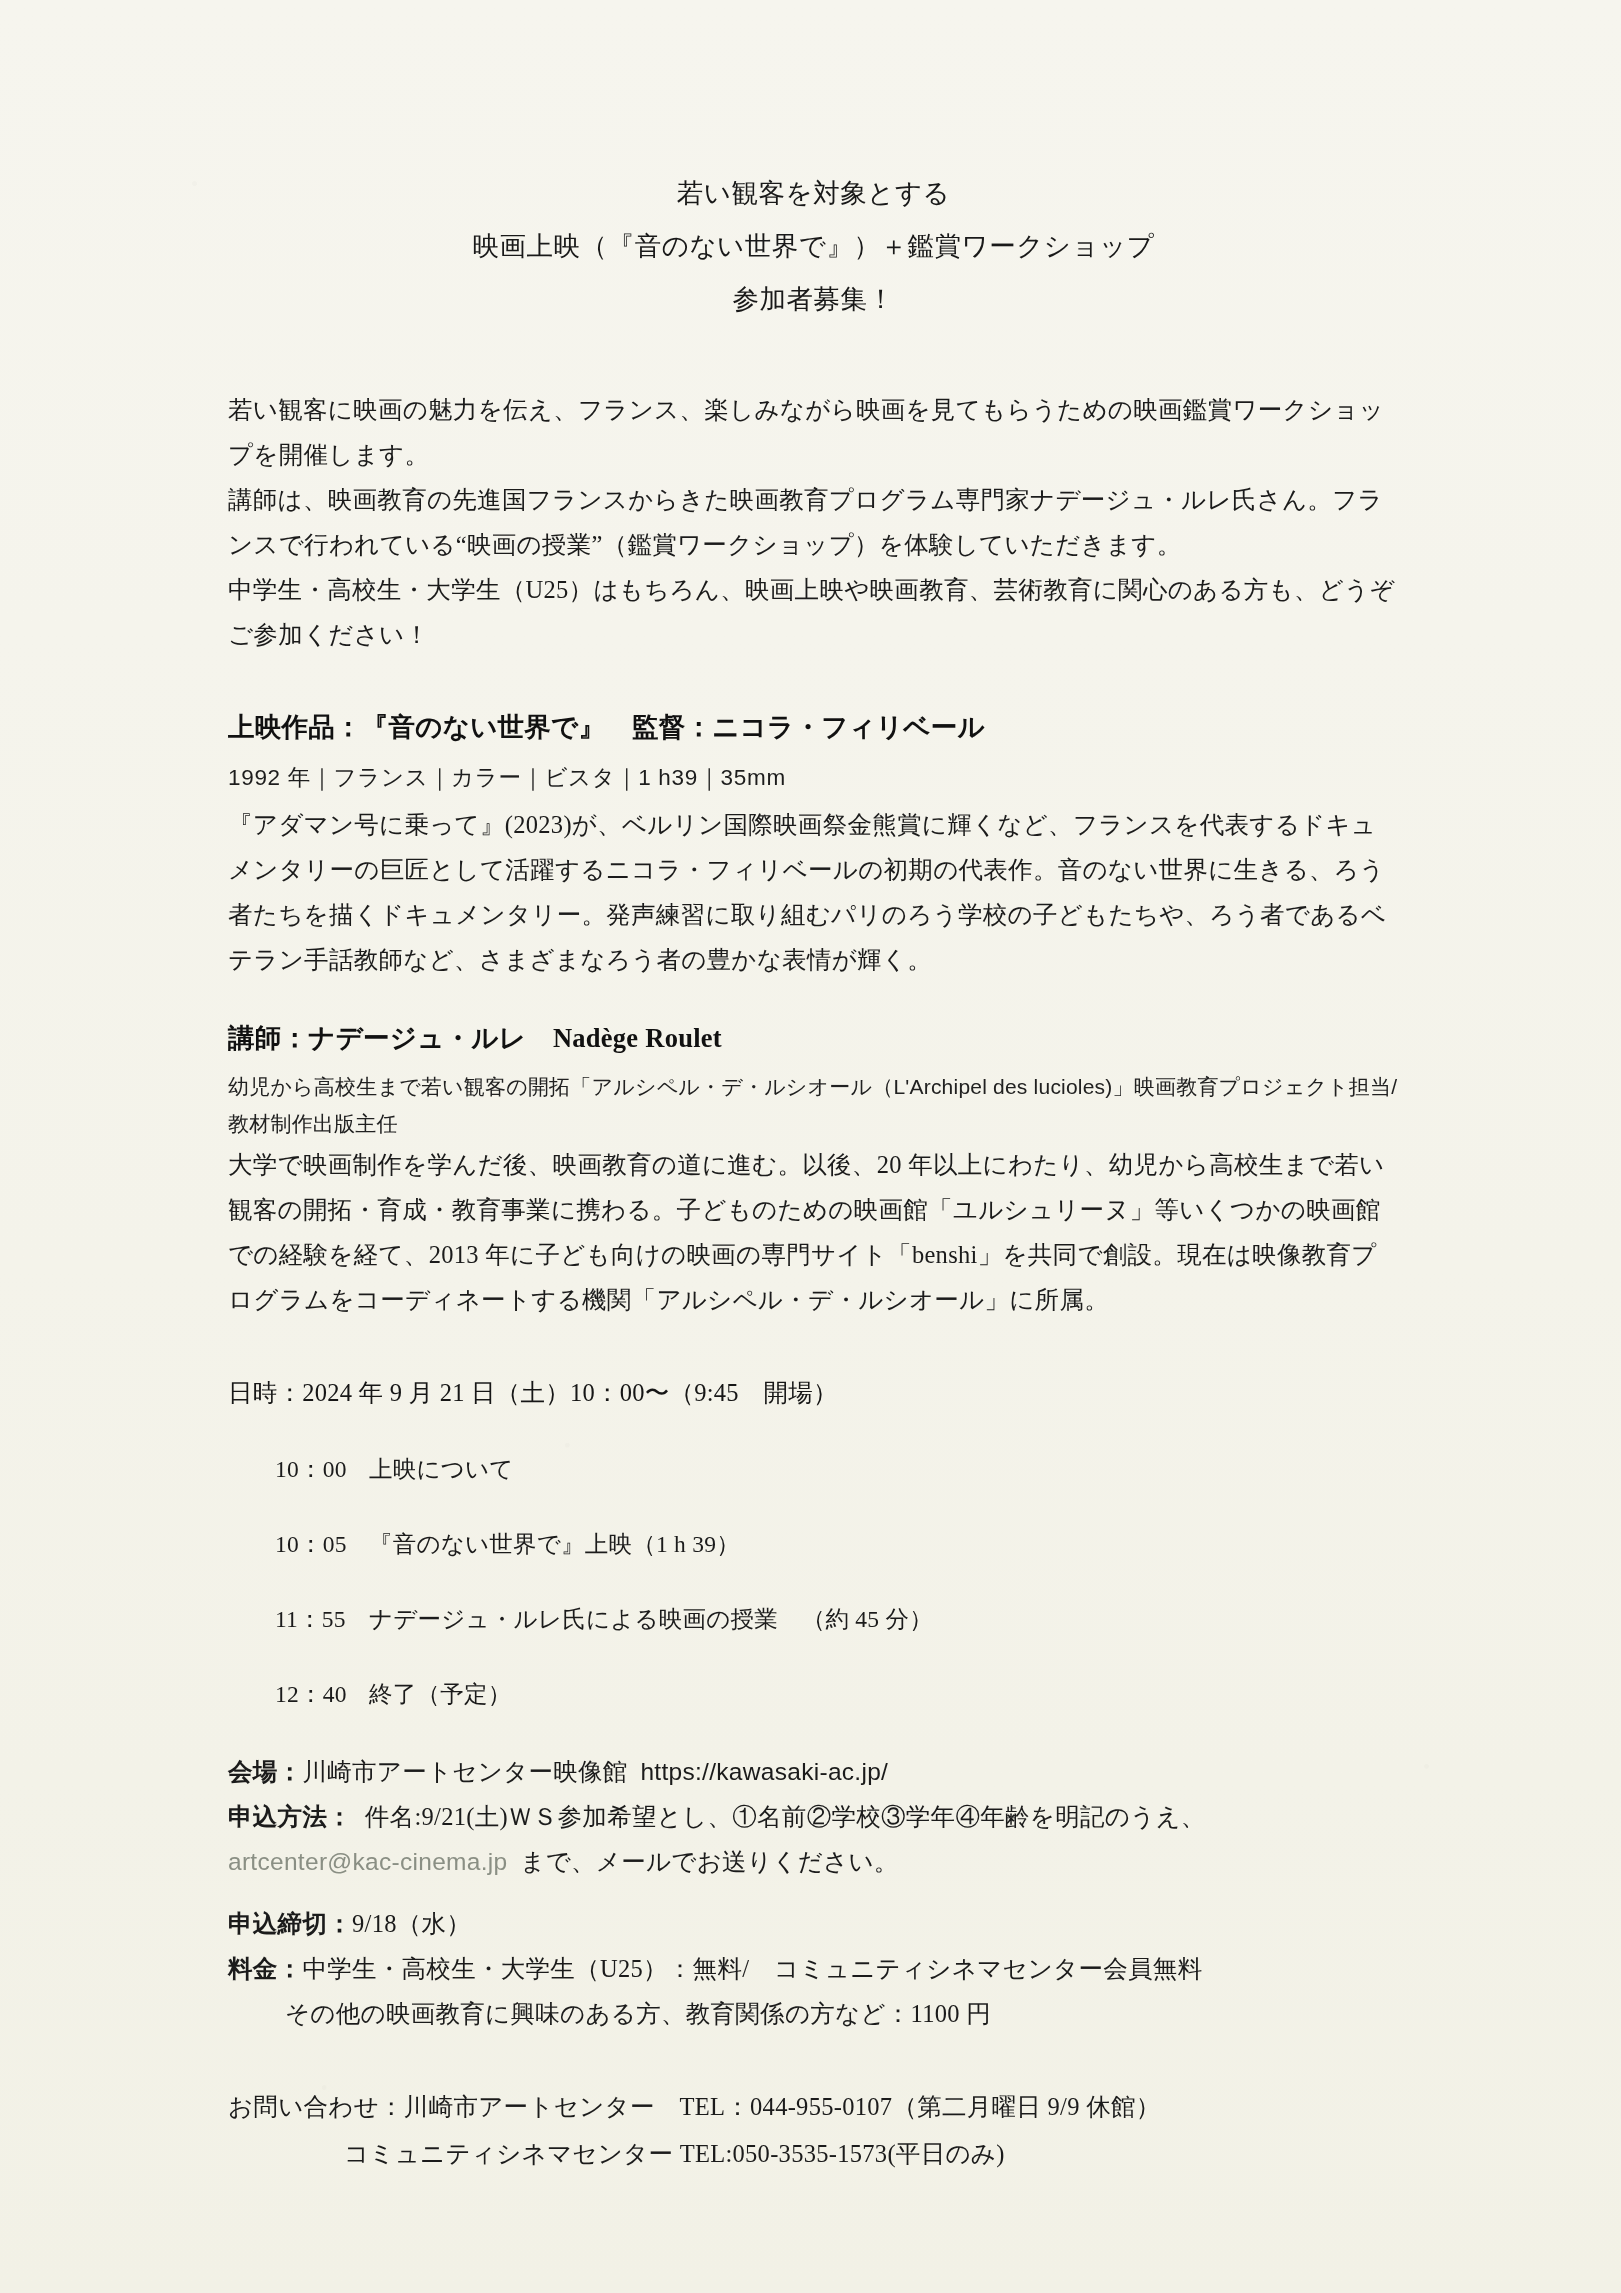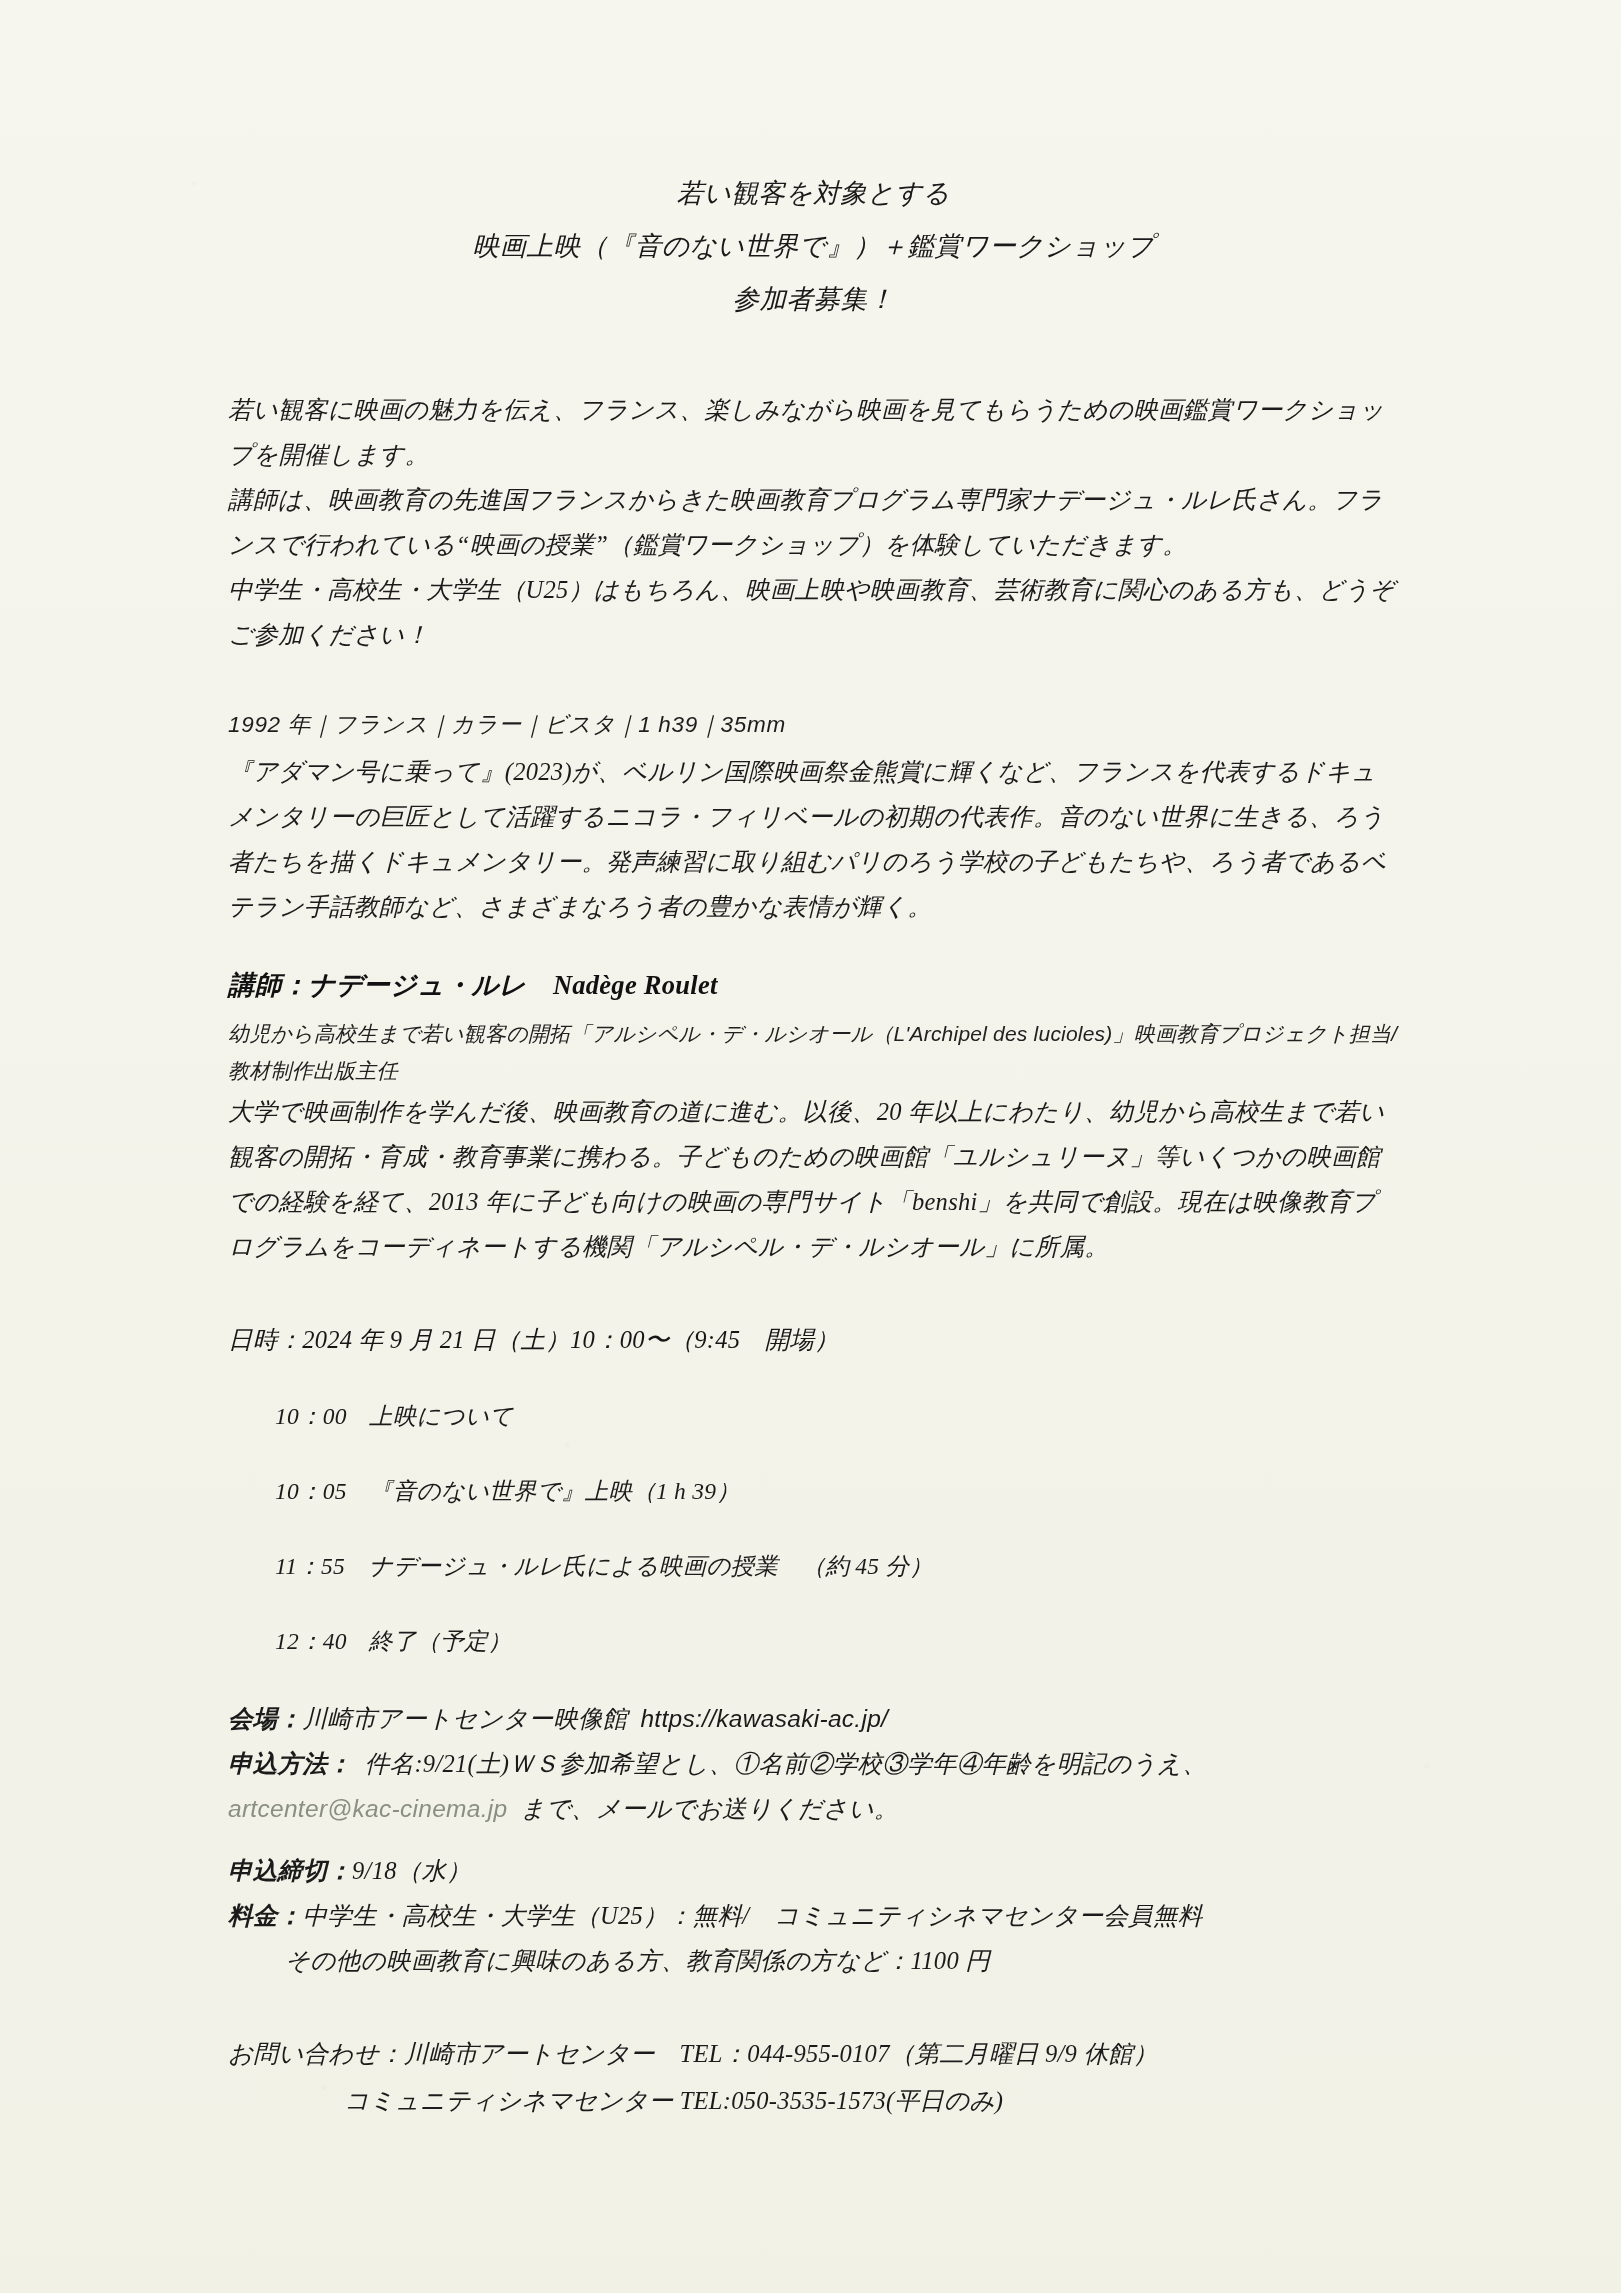--- a/index.html
+++ b/index.html
@@ -16,21 +16,20 @@
     overflow: hidden;
   }
   .page {
     position: absolute;
     top: 0;
     left: 0;
     width: 1621px;
     height: 2294px;
     background: linear-gradient(180deg, #f6f5ee 0%, #f4f3ea 55%, #f2f1e6 100%);
     box-sizing: border-box;
-    font-style: italic;
   }
   .paper-noise {
     position: absolute;
     inset: 0;
     pointer-events: none;
     background:
       radial-gradient(circle at 12% 8%, rgba(0,0,0,0.025) 0 2px, rgba(0,0,0,0) 2.9px),
       radial-gradient(circle at 78% 22%, rgba(0,0,0,0.02) 0 2px, rgba(0,0,0,0) 2.9px),
       radial-gradient(circle at 35% 63%, rgba(0,0,0,0.02) 0 2px, rgba(0,0,0,0) 2.9px),
       radial-gradient(circle at 88% 77%, rgba(0,0,0,0.02) 0 2px, rgba(0,0,0,0) 2.9px),
@@ -177,20 +176,21 @@
 
     <div>
       <p class="para">若い観客に映画の魅力を伝え、フランス、楽しみながら映画を見てもらうための映画鑑賞ワークショップを開催します。</p>
       <p class="para">講師は、映画教育の先進国フランスからきた映画教育プログラム専門家ナデージュ・ルレ氏さん。フランスで行われている“映画の授業”（鑑賞ワークショップ）を体験していただきます。</p>
       <p class="para">中学生・高校生・大学生（U25）はもちろん、映画上映や映画教育、芸術教育に関心のある方も、どうぞご参加ください！</p>
     </div>
 
     <div class="gap-lg"></div>
 
     <div>
+      <h2 class="sec-head">上映作品：『音のない世界で』　監督：ニコラ・フィリベール</h2>
       <p class="credits sans">1992 年｜フランス｜カラー｜ビスタ｜1 h39｜35mm</p>
       <p class="para">『アダマン号に乗って』(2023)が、ベルリン国際映画祭金熊賞に輝くなど、フランスを代表するドキュメンタリーの巨匠として活躍するニコラ・フィリベールの初期の代表作。音のない世界に生きる、ろう者たちを描くドキュメンタリー。発声練習に取り組むパリのろう学校の子どもたちや、ろう者であるベテラン手話教師など、さまざまなろう者の豊かな表情が輝く。</p>
     </div>
 
     <div class="gap-md"></div>
 
     <div>
       <h2 class="sec-head">講師：ナデージュ・ルレ　Nadège Roulet</h2>
       <p class="small-note sans">幼児から高校生まで若い観客の開拓「アルシペル・デ・ルシオール（L'Archipel des lucioles)」映画教育プロジェクト担当/教材制作出版主任</p>
       <p class="para">大学で映画制作を学んだ後、映画教育の道に進む。以後、20 年以上にわたり、幼児から高校生まで若い観客の開拓・育成・教育事業に携わる。子どものための映画館「ユルシュリーヌ」等いくつかの映画館での経験を経て、2013 年に子ども向けの映画の専門サイト「benshi」を共同で創設。現在は映像教育プログラムをコーディネートする機関「アルシペル・デ・ルシオール」に所属。</p>

